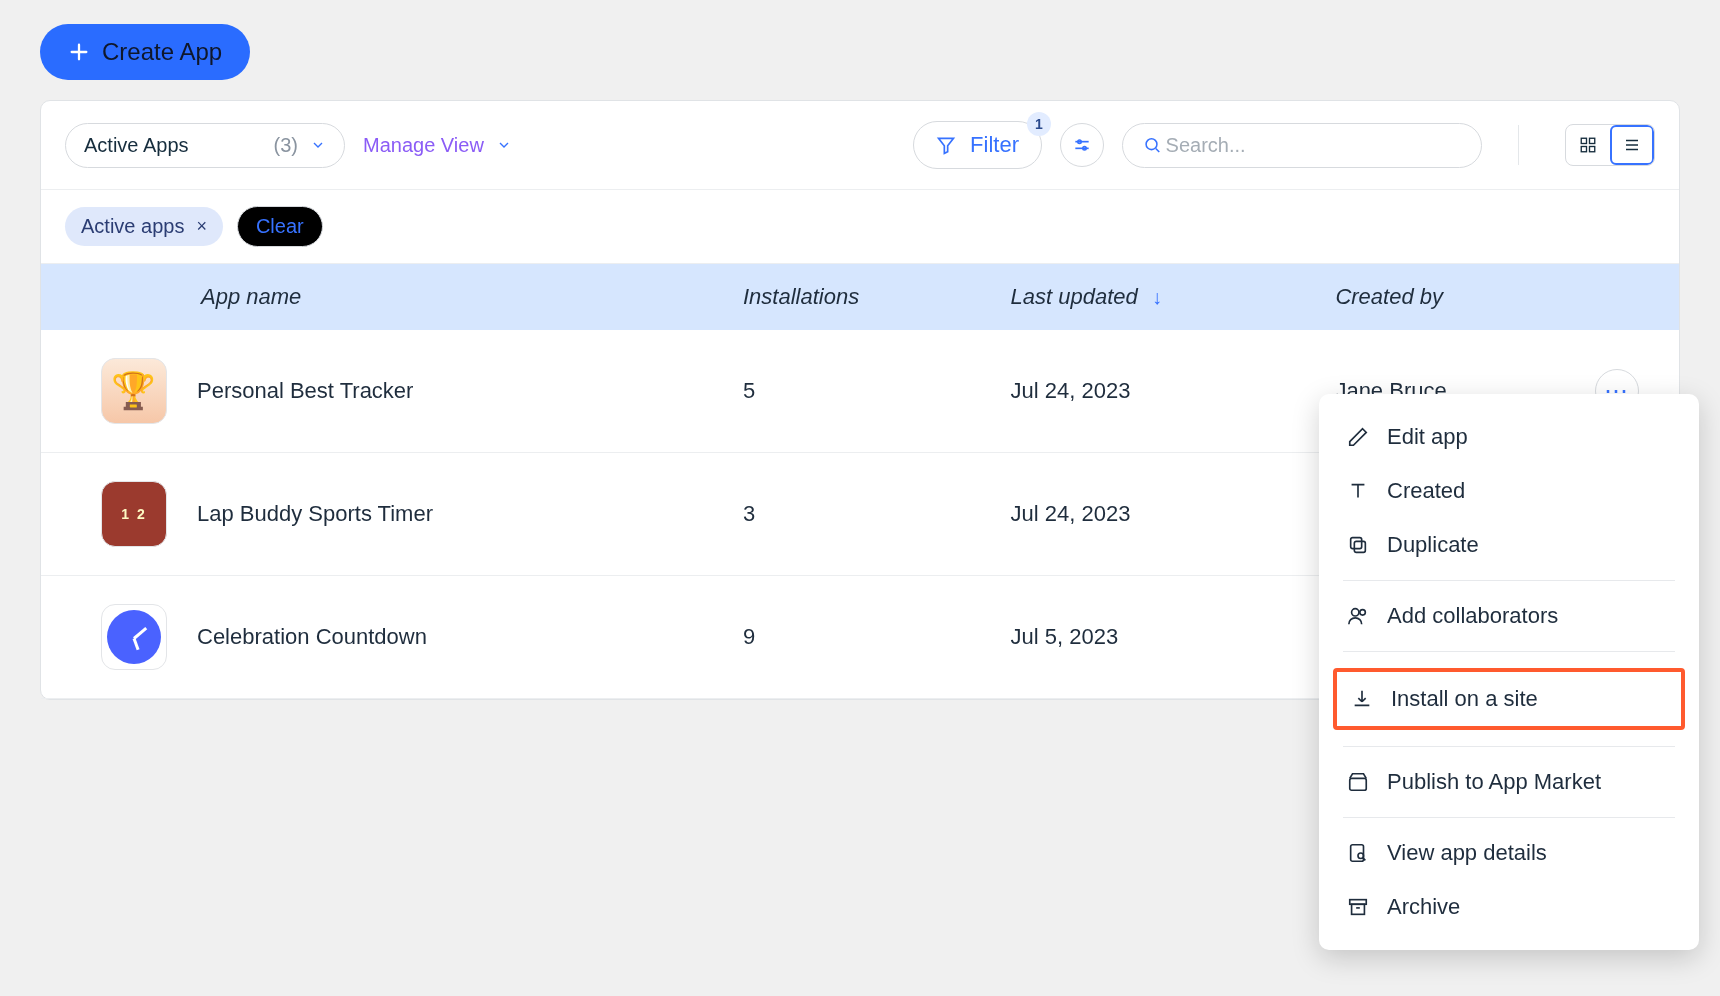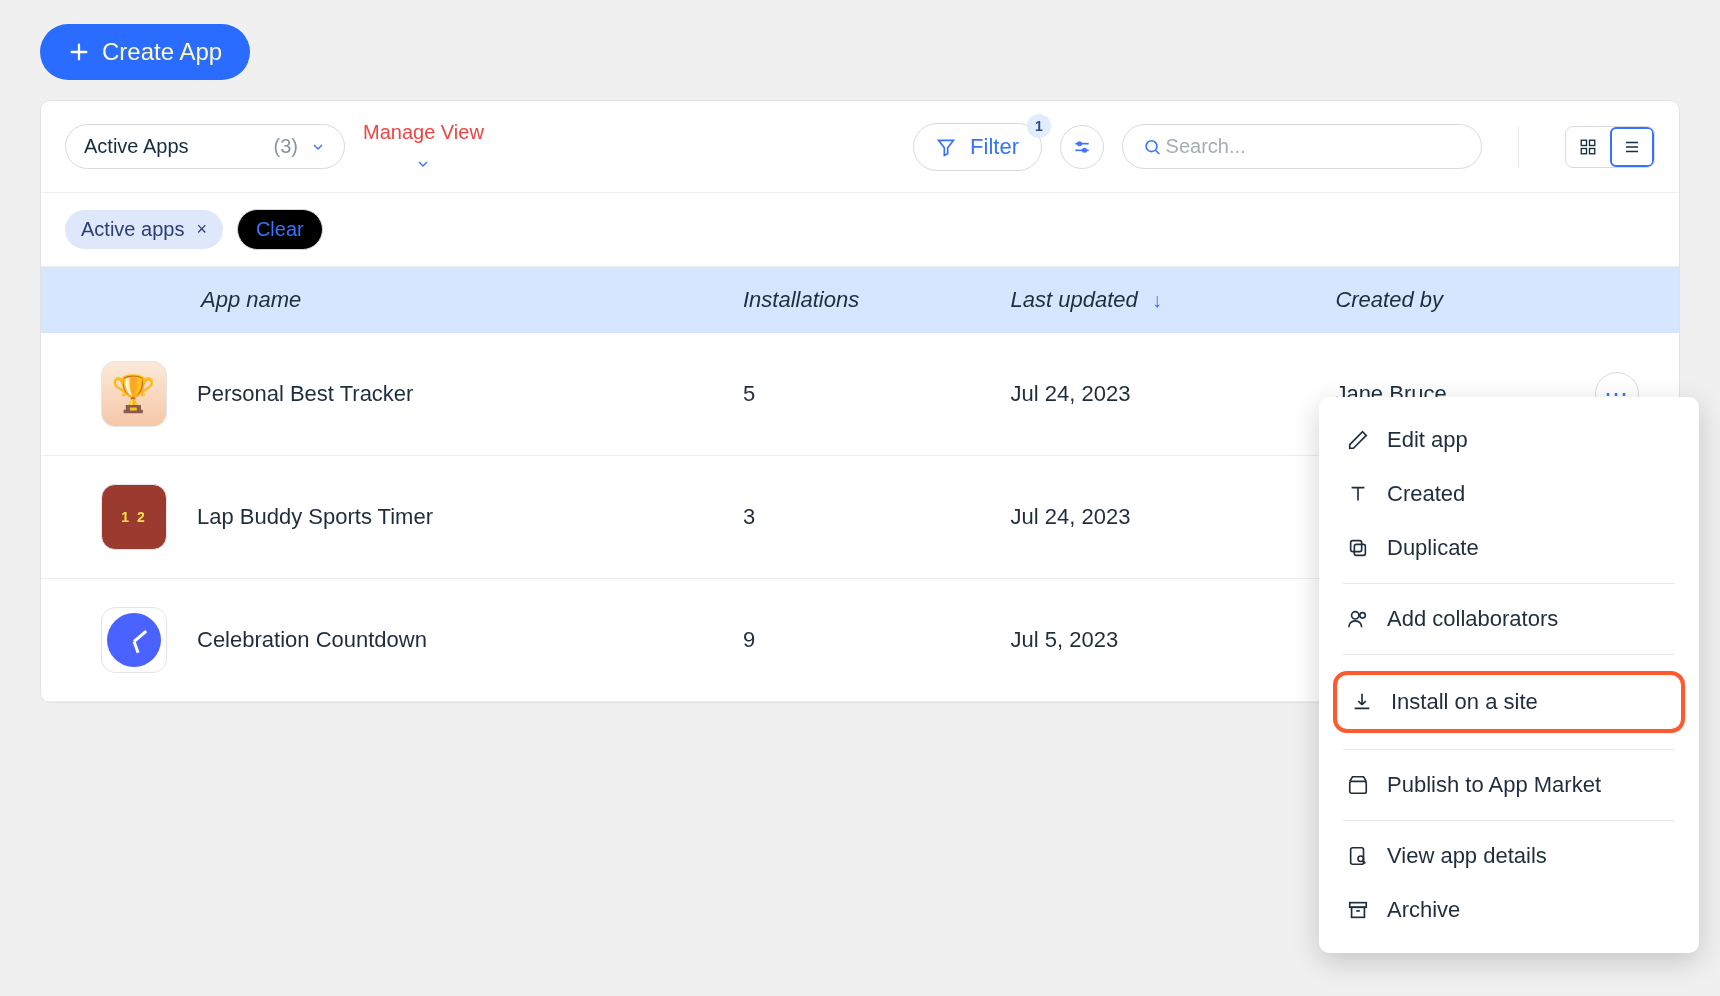--- a/index.html
+++ b/index.html
@@ -29,21 +29,21 @@
   }
   .page-title .count { color: #a5adb5; font-weight: 600; }
   .subtitle {
     font-size: 24px;
     color: #333f4c;
     margin-top: 8px;
   }
   .subtitle .learn-more { color: #3772ff; text-decoration: none; }
   .create-btn {
     background: #2a6cff;
-    color: #fef9c3;
+    color: #0f172a;
     border: none;
     border-radius: 28px;
     padding: 14px 28px;
     font-size: 24px;
     font-weight: 500;
     display: inline-flex;
     align-items: center;
     gap: 12px;
     cursor: pointer;
   }
@@ -72,27 +72,26 @@
     gap: 10px;
     background: #fff;
     cursor: pointer;
     color: #162d3d;
     position: relative;
   }
   .view-select { min-width: 280px; justify-content: space-between; }
   .view-select .view-count { color: #8a94a0; }
   .chevron { width: 16px; height: 16px; stroke: #3772ff; stroke-width: 2; fill: none; }
   .manage-view {
-    color: #ef4444;
+    color: #8b5cf6;
     font-size: 20px;
     display: inline-flex;
     align-items: center;
     gap: 12px;
     cursor: pointer;
-    flex-direction: column;
   }
   .spacer { flex: 1; }
   .filter-btn { color: #3772ff; font-size: 22px; gap: 14px; padding: 10px 22px; }
   .filter-btn svg { width: 20px; height: 20px; stroke: #3772ff; stroke-width: 2; fill: none; }
   .filter-badge {
     position: absolute;
     top: -10px;
     right: -10px;
     background: #e2ecff;
     color: #2a4a8d;
@@ -212,21 +211,21 @@
   }
   .app-icon {
     width: 66px; height: 66px;
     border-radius: 14px;
     border: 1px solid #e3e5e8;
     display: flex; align-items: center; justify-content: center;
     font-size: 36px;
     background: #fff;
   }
   .app-icon.trophy { background: linear-gradient(#fce9d9,#f6c7a8); }
-  .app-icon.track { background: #9b3a2e; color: #fde047; font-size: 14px; font-weight: 600; letter-spacing: 2px; }
+  .app-icon.track { background: #9b3a2e; color: #fef9c3; font-size: 14px; font-weight: 600; letter-spacing: 2px; }
   .app-icon.clock { background: #fff; }
   .clock-face {
     width: 54px; height: 54px; border-radius: 50%;
     background: #4a62ff; position: relative;
   }
   .clock-face::before, .clock-face::after {
     content: ""; position: absolute; background: #fff;
     left: 50%; top: 50%; transform-origin: left center;
   }
   .clock-face::before { width: 16px; height: 3px; transform: rotate(-40deg); }
@@ -263,21 +262,21 @@
     font-size: 22px;
     color: #1f2d3d;
     cursor: pointer;
   }
   .dropdown-item svg { width: 22px; height: 22px; stroke: #1f2d3d; stroke-width: 1.8; fill: none; flex-shrink: 0; }
   .dropdown-sep {
     height: 1px; background: #e7e9ec; margin: 8px 24px;
   }
   .highlight-box {
     border: 4px solid #ff5a2e;
-    border-radius: 14px;
+    border-radius: 4px;
     margin: 16px 14px;
     padding: 8px 12px;
   }
   .highlight-box .dropdown-item { padding: 6px 2px; }
 </style>
 </head>
 <body>
 
 <div class="container">
 

